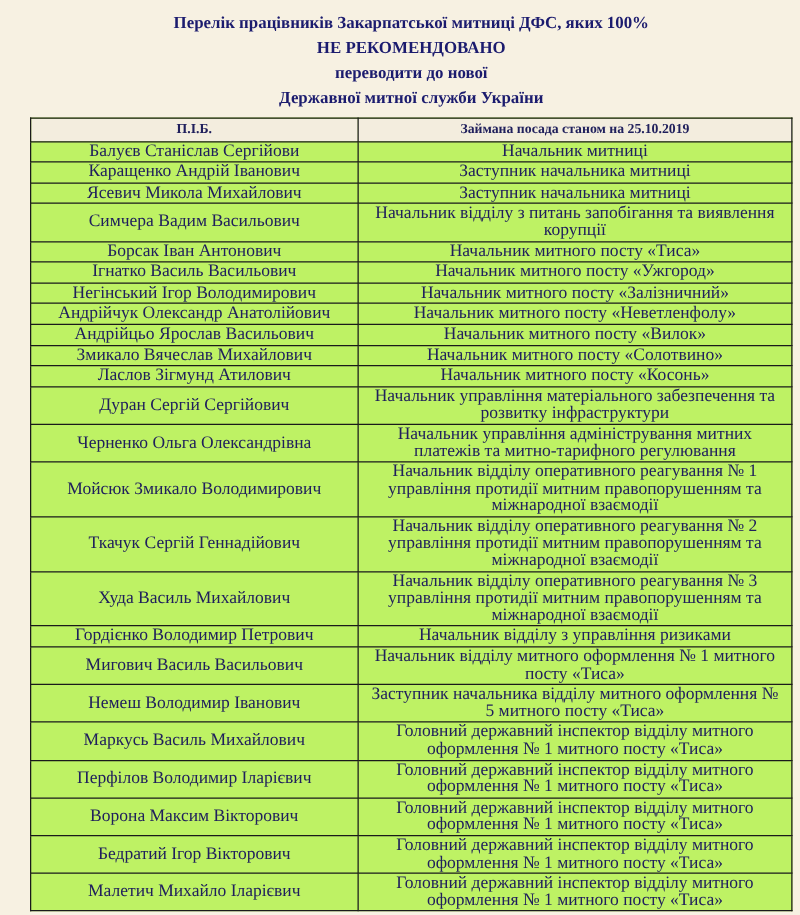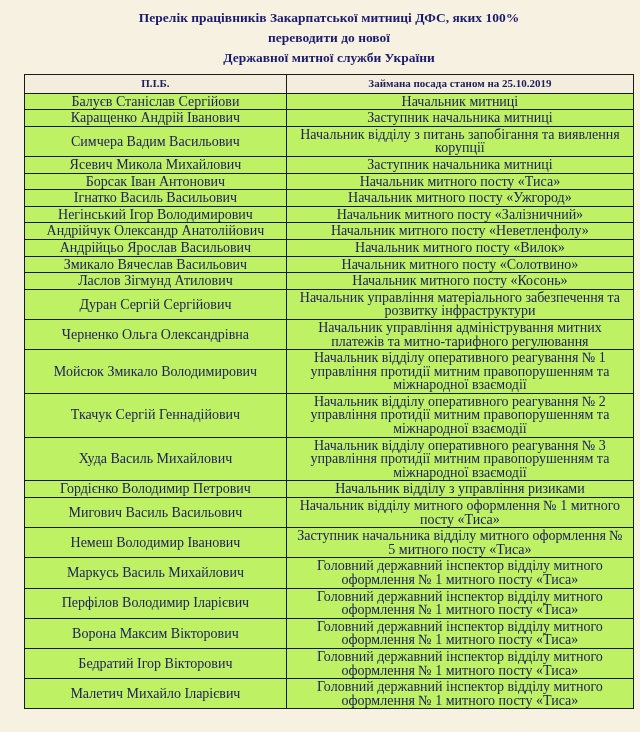--- a/index.html
+++ b/index.html
@@ -52,20 +52,21 @@
   col.name-col { width: 43%; }
   col.pos-col  { width: 57%; }
 </style>
 </head>
 <body>
 
 <div class="page">
 
   <div class="title-block">
     <div>Перелік працівників Закарпатської митниці ДФС, яких 100%</div>
+    <div>НЕ РЕКОМЕНДОВАНО</div>
     <div>переводити до нової</div>
     <div>Державної митної служби України</div>
   </div>
 
   <table class="staff">
     <colgroup>
       <col class="name-col">
       <col class="pos-col">
     </colgroup>
     <thead>
@@ -79,30 +80,30 @@
     <td>Балуєв Станіслав Сергійови</td>
     <td>Начальник митниці</td>
   </tr>
 
   <tr>
     <td>Каращенко Андрій Іванович</td>
     <td>Заступник начальника митниці</td>
   </tr>
 
   <tr>
+    <td>Ясевич Микола Михайлович</td>
+    <td>Заступник начальника митниці</td>
+  </tr>
+
+  <tr>
     <td>Симчера Вадим Васильович</td>
     <td>Начальник відділу з питань запобігання та виявлення корупції</td>
   </tr>
 
   <tr>
-    <td>Ясевич Микола Михайлович</td>
-    <td>Заступник начальника митниці</td>
-  </tr>
-
-  <tr>
     <td>Борсак Іван Антонович</td>
     <td>Начальник митного посту «Тиса»</td>
   </tr>
 
   <tr>
     <td>Ігнатко Василь Васильович</td>
     <td>Начальник митного посту «Ужгород»</td>
   </tr>
 
   <tr>
@@ -114,21 +115,21 @@
     <td>Андрійчук Олександр Анатолійович</td>
     <td>Начальник митного посту «Неветленфолу»</td>
   </tr>
 
   <tr>
     <td>Андрійцьо Ярослав Васильович</td>
     <td>Начальник митного посту «Вилок»</td>
   </tr>
 
   <tr>
-    <td>Змикало Вячеслав Васильович</td>
+    <td>Змикало Вячеслав Михайлович</td>
     <td>Начальник митного посту «Солотвино»</td>
   </tr>
 
   <tr>
     <td>Ласлов Зігмунд Атилович</td>
     <td>Начальник митного посту «Косонь»</td>
   </tr>
 
   <tr>
     <td>Дуран Сергій Сергійович</td>

